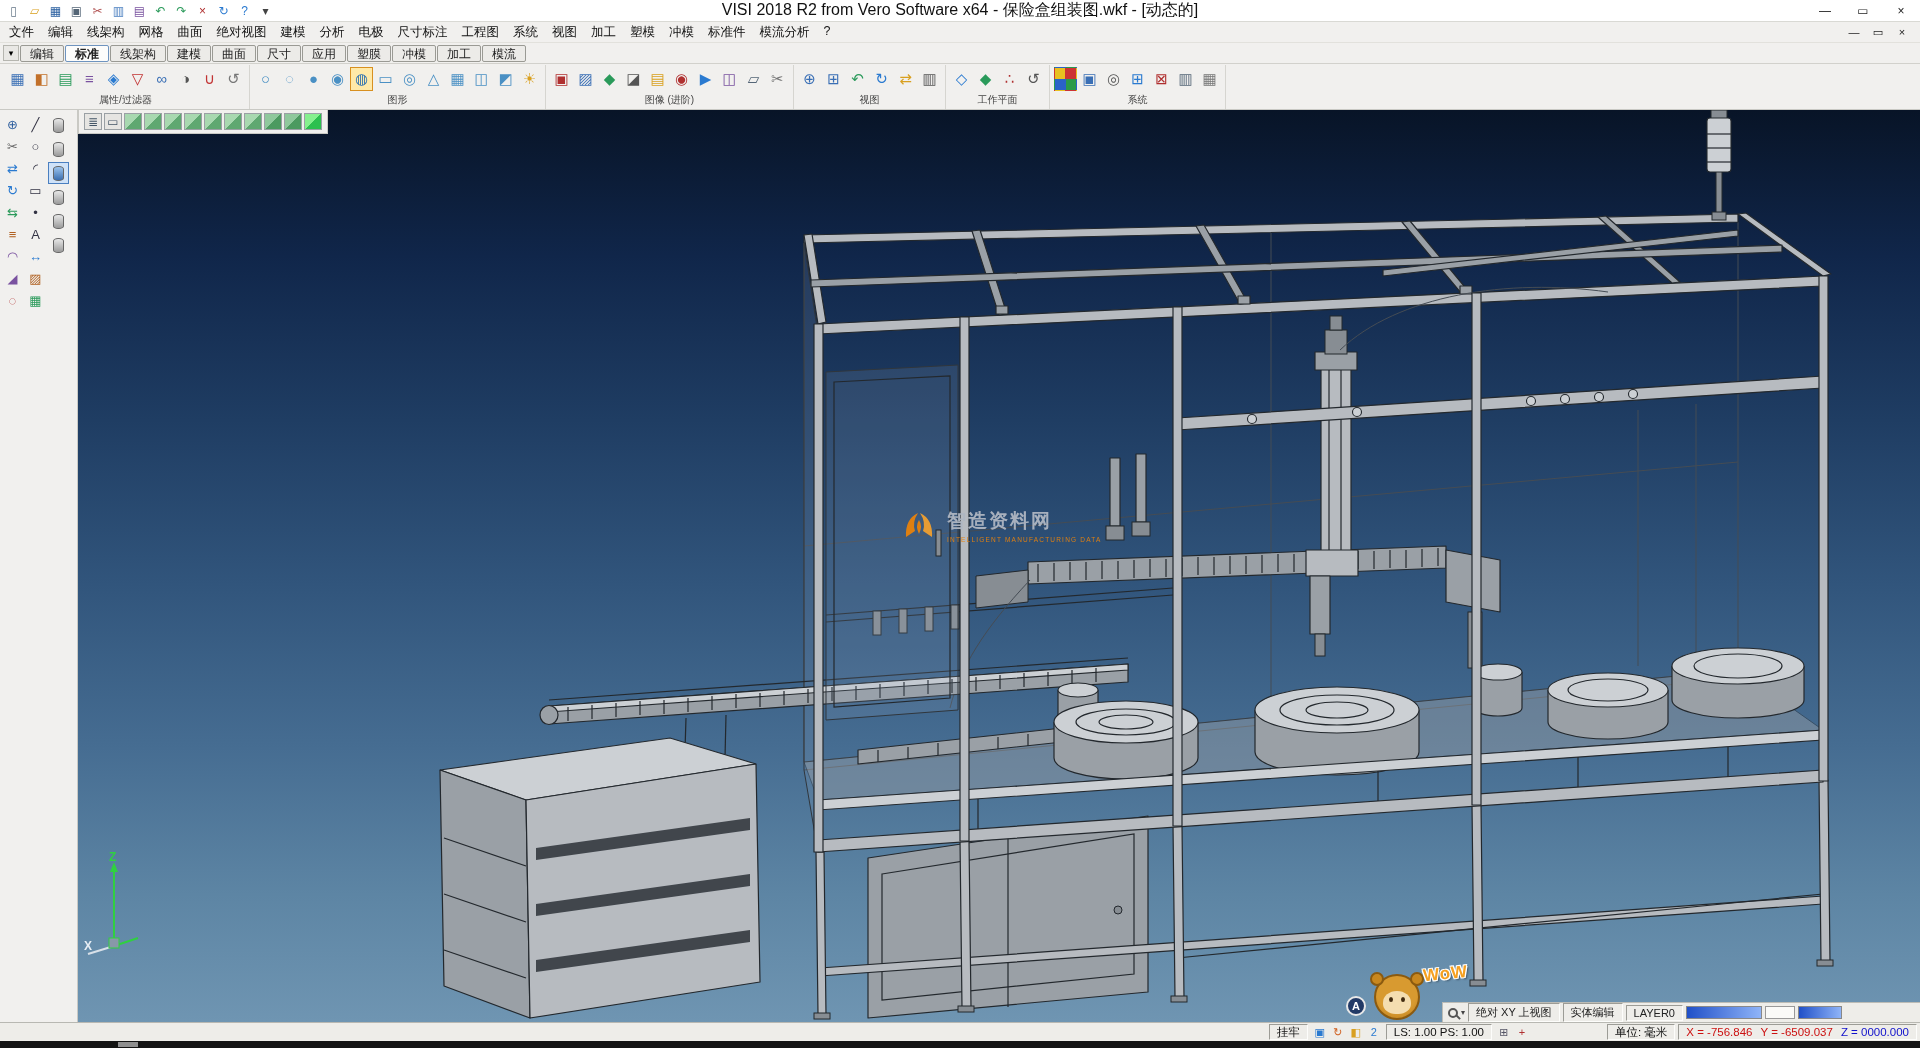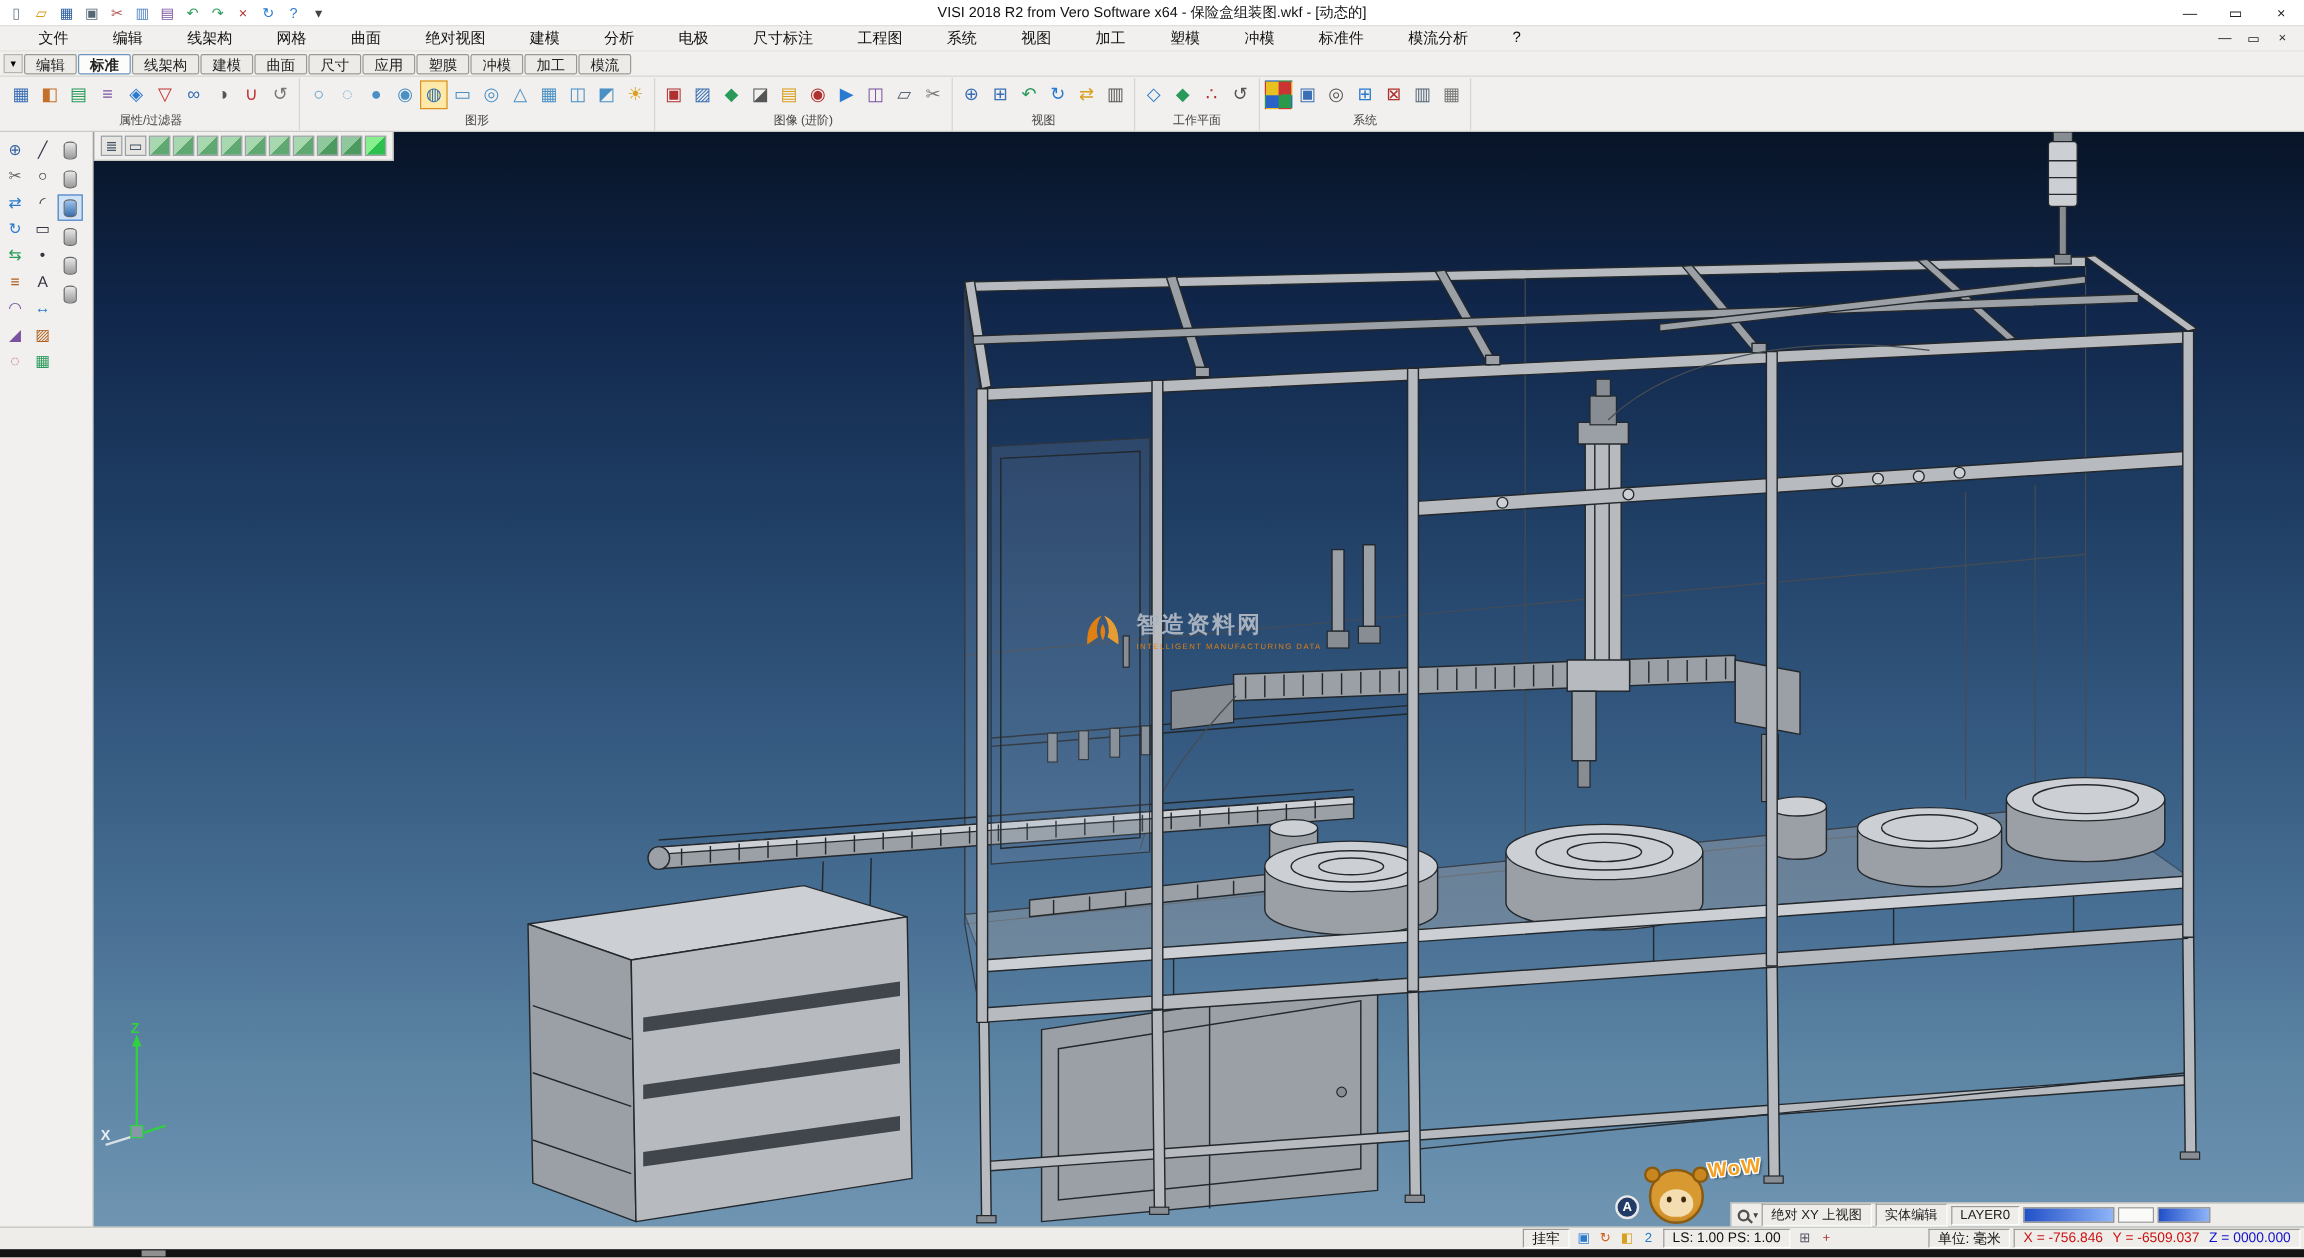--- a/index.html
+++ b/index.html
@@ -4,27 +4,27 @@
 <style>
   * { box-sizing: border-box; margin: 0; padding: 0; }
   html,body { width:1920px; height:1048px; overflow:hidden; font-family:"Liberation Sans","DejaVu Sans",sans-serif; }
   body { display:flex; flex-direction:column; background:#f1f0ee; }
   button { font-family:inherit; cursor:default; }
 
   
   .titlebar { height:22px; background:#ffffff; border-bottom:1px solid #d9d9d4; display:flex; align-items:center; position:relative; flex:0 0 22px; }
   .qa { display:flex; gap:2px; padding-left:4px; z-index:2; }
   .qa-icon { width:19px; height:17px; font-size:12px; line-height:1; border:none; background:transparent; display:flex; align-items:center; justify-content:center; padding:0; }
-  .title-text { position:absolute; left:0; right:0; text-align:center; font-size:12px; color:#111; }
+  .title-text { position:absolute; left:0; right:0; text-align:center; font-size:16px; color:#111; }
   .win-controls { margin-left:auto; display:flex; z-index:2; }
   .win-btn { width:38px; height:21px; border:none; background:transparent; font-size:12px; display:flex; align-items:center; justify-content:center; color:#222; }
 
   
   .menubar { height:21px; background:#f1f0ee; display:flex; align-items:center; font-size:12.5px; border-bottom:1px solid #e2e1dc; flex:0 0 21px; padding-left:2px; }
-  .menu-item { padding:2px 7px; color:#111; white-space:nowrap;margin-left:23px; }
+  .menu-item { padding:2px 7px; color:#111; white-space:nowrap; }
   .mdi-controls { margin-left:auto; display:flex; padding-right:6px; }
   .mdi-btn { width:24px; height:18px; border:none; background:transparent; font-size:11px; display:flex; align-items:center; justify-content:center; color:#222; }
 
   
   .tabbar { height:21px; background:#f1f0ee; display:flex; align-items:center; gap:1px; padding:0 3px; border-bottom:1px solid #d2d1cc; flex:0 0 21px; }
   .tab-drop { width:16px; height:16px; font-size:9px; border:1px solid #b6b6b0; background:#e9e8e5; padding:0; }
   .tab { font-size:12px; height:17px; padding:0 9px; background:#ecebe8; border:1px solid #9a9a94; border-radius:2px; color:#222; }
   .tab.active { background:#fcfcfb; border-color:#6f94bf; font-weight:bold; }
 
   

